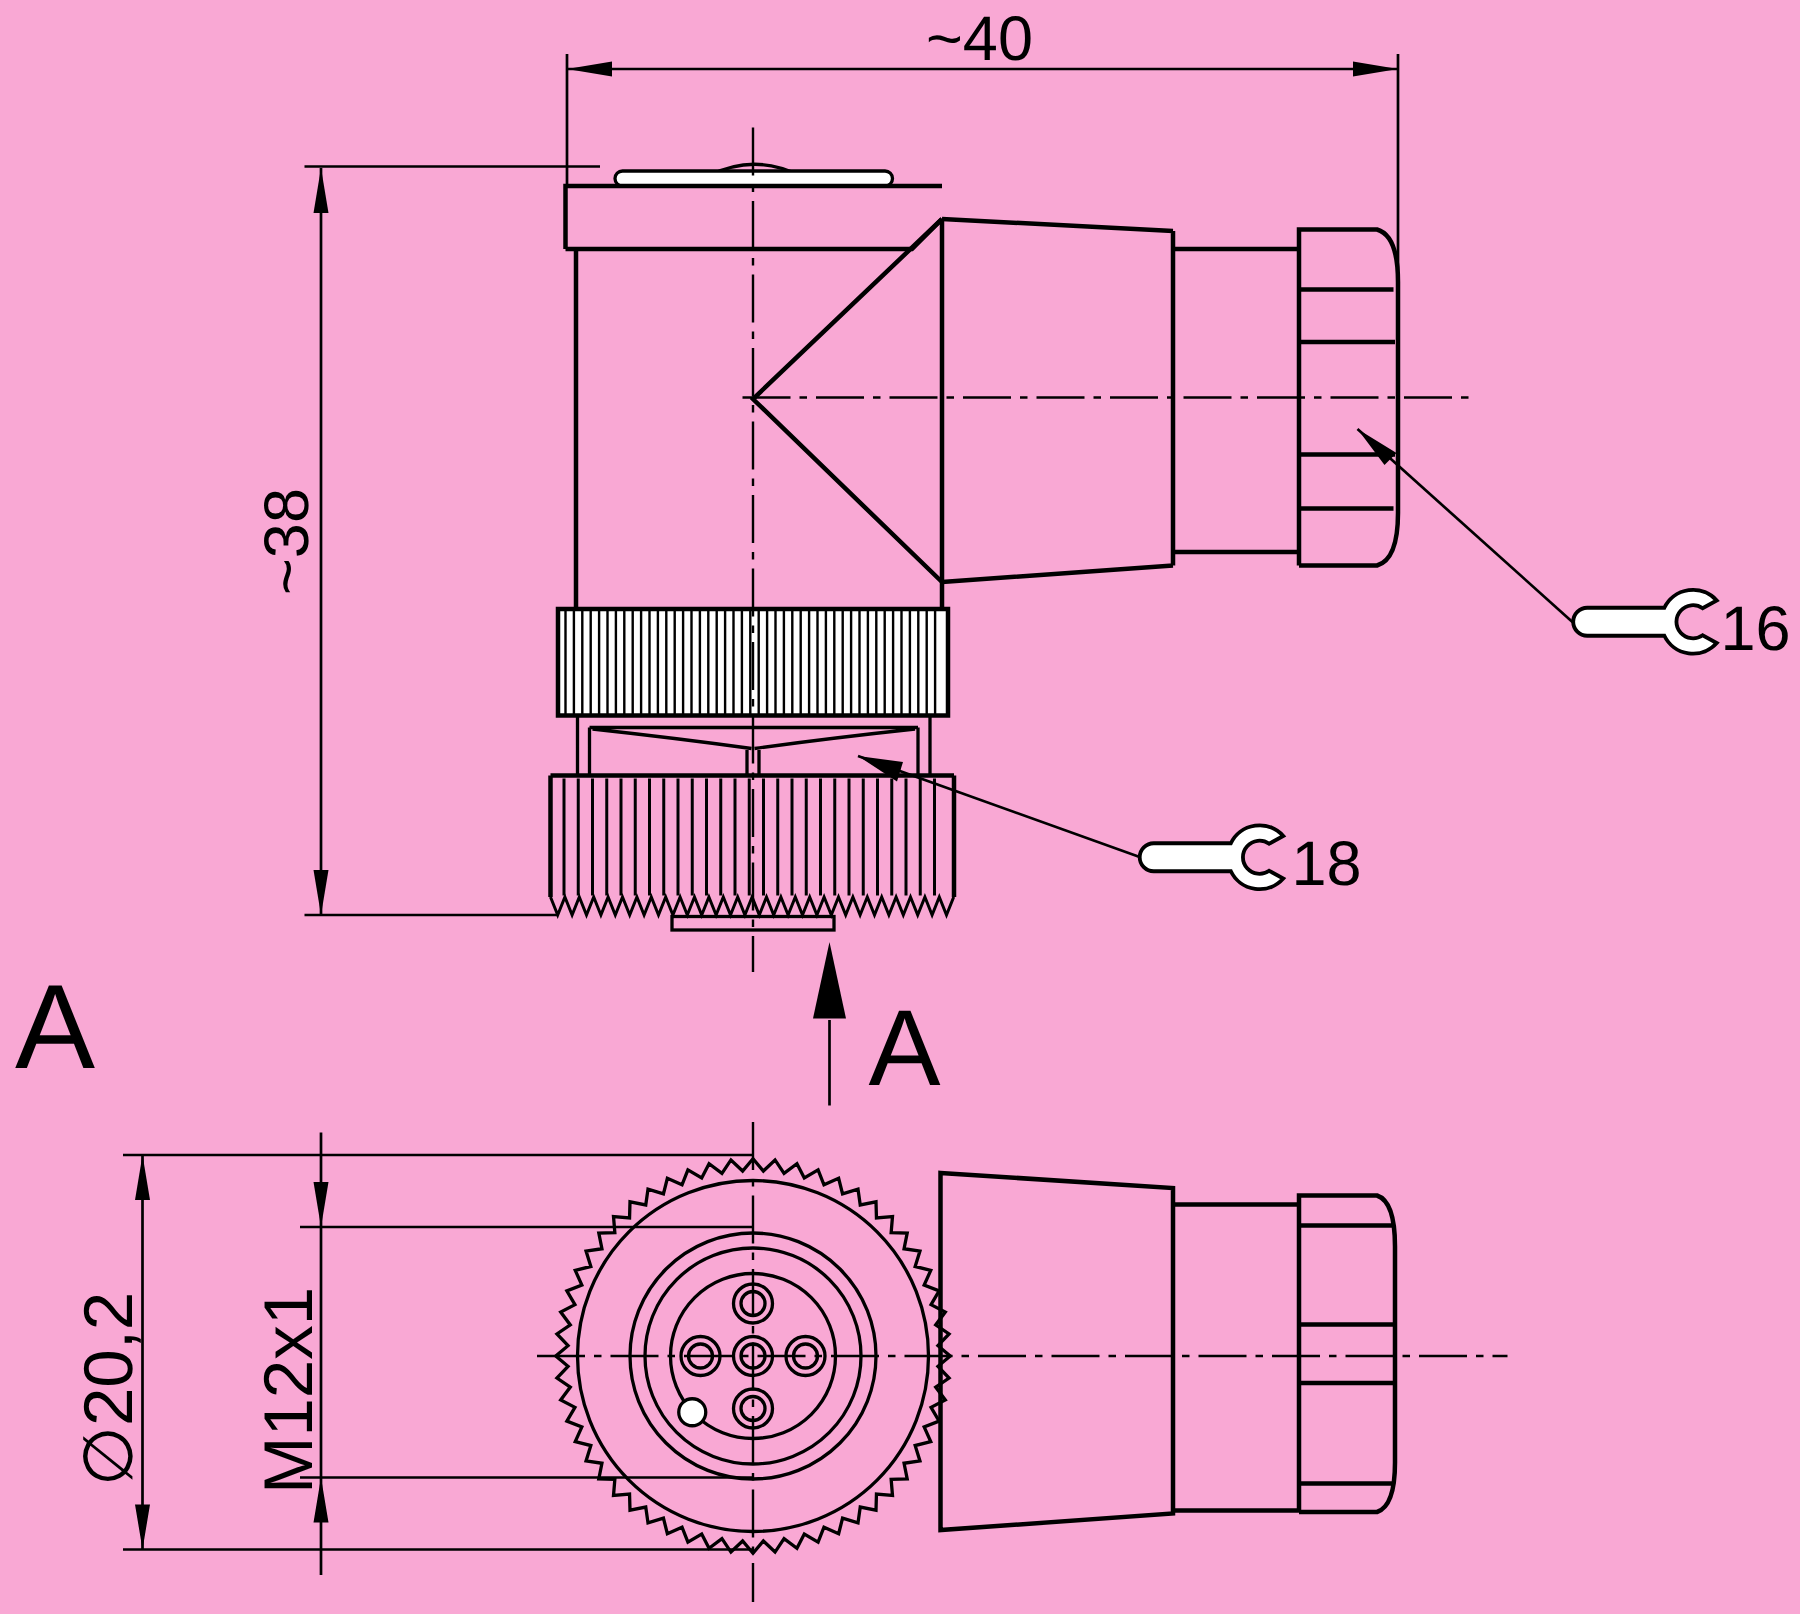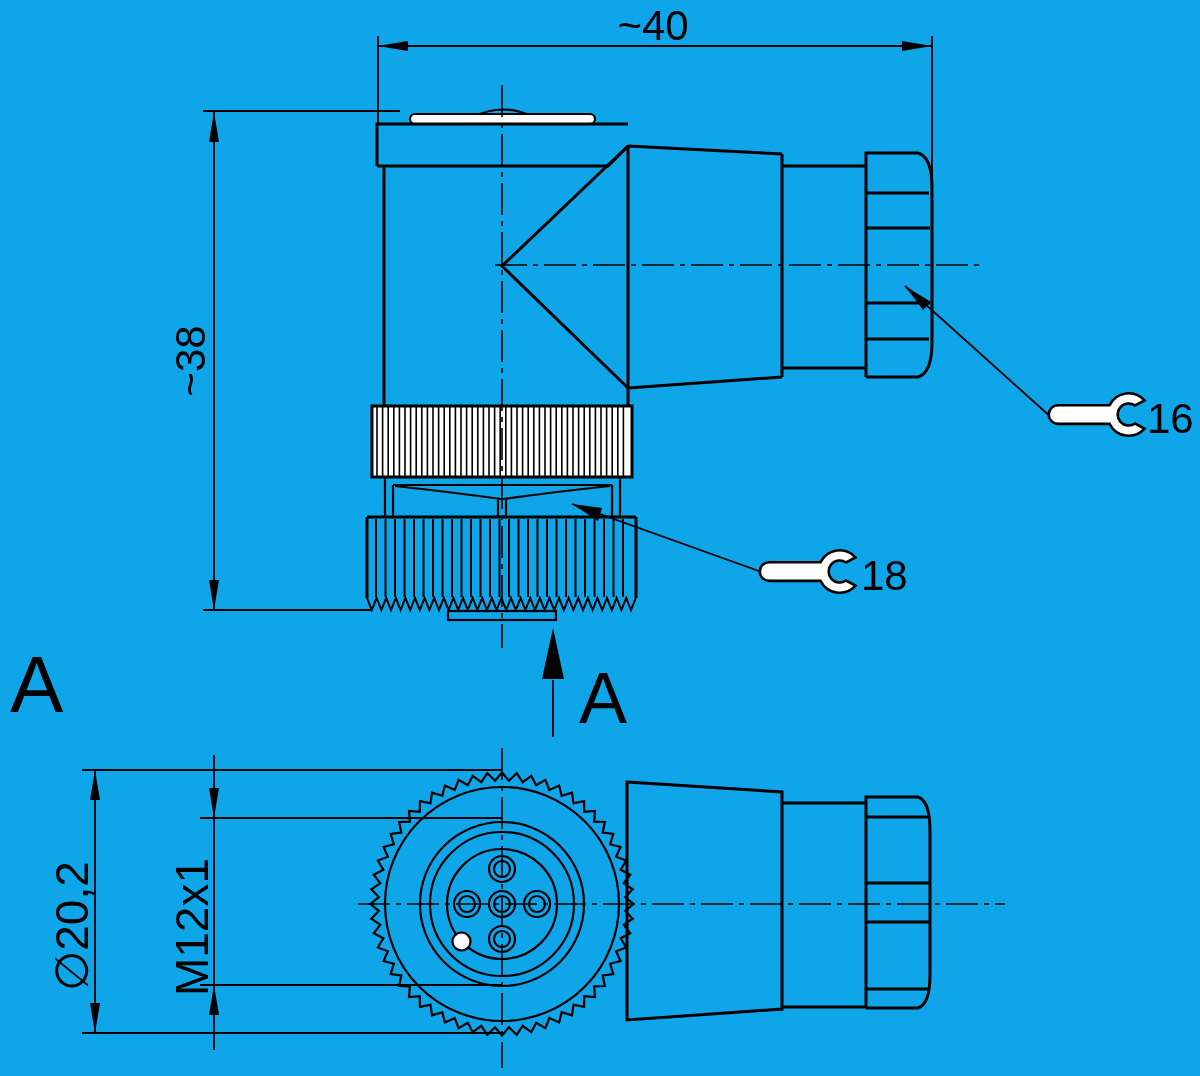--- a/index.html
+++ b/index.html
@@ -1,16 +1,16 @@
 <!DOCTYPE html>
 <html><head>
 <meta charset="utf-8">
 <style>
   html,body{margin:0;padding:0;background:#ffffff;}
-  .stage{position:relative;width:1200px;height:1076px;background:#0ea5e9;overflow:hidden;}
+  .stage{position:relative;width:1200px;height:1076px;background:#f9a8d4;overflow:hidden;}
   svg{display:block;}
   text{font-family:"Liberation Sans","DejaVu Sans",sans-serif;fill:#000;}
   .outline{stroke:#000;stroke-width:3;fill:none;}
   .outline-thin{stroke:#000;stroke-width:2.2;fill:none;}
   .dim{stroke:#000;stroke-width:1.8;fill:none;}
   .centerline{stroke:#000;stroke-width:1.6;fill:none;stroke-dasharray:32 6 5 6;}
   .knurl{stroke:#000;stroke-width:1.6;fill:none;}
   .knurl-coarse{stroke:#000;stroke-width:2;fill:none;}
   .arrow{fill:#000;stroke:none;}
   .whitefill{fill:#fff;}

